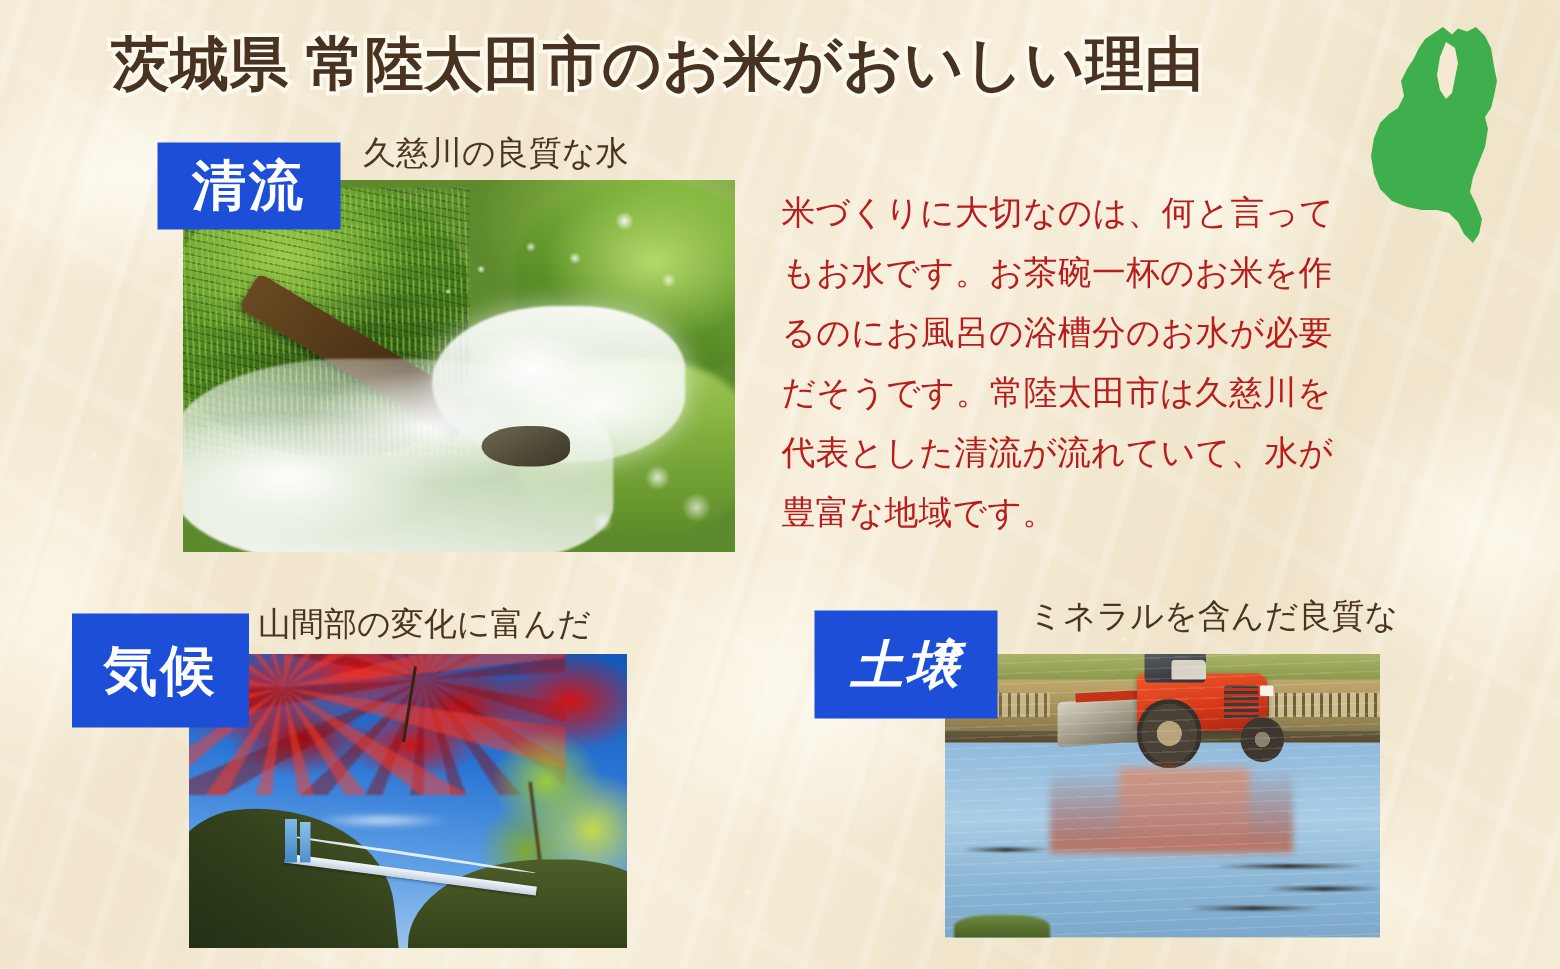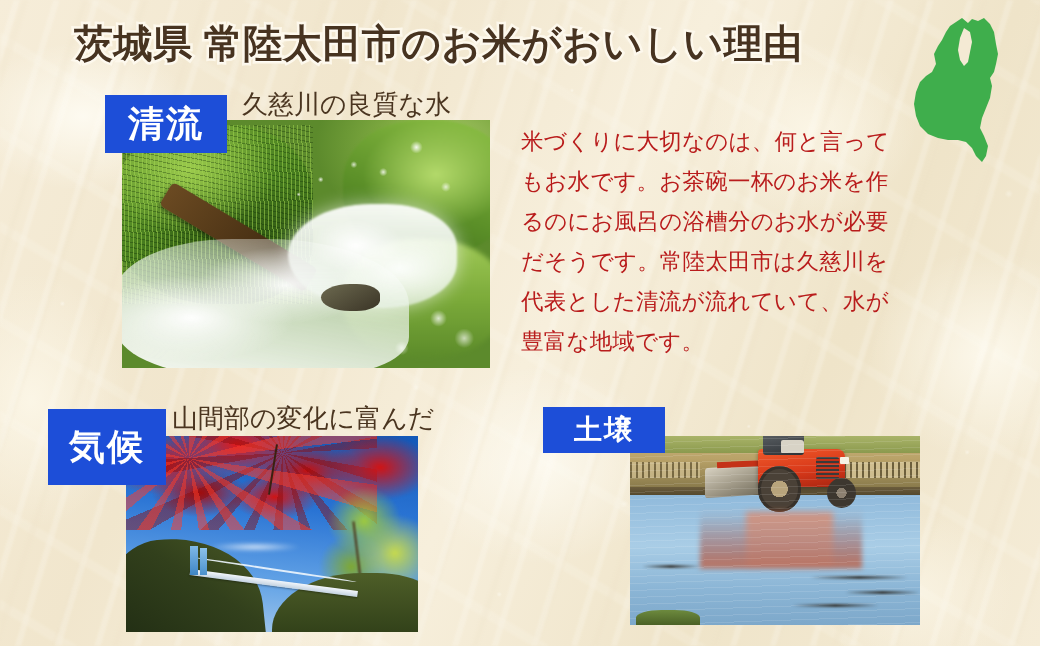--- a/index.html
+++ b/index.html
@@ -86,27 +86,27 @@
     position:absolute;
     background:#1d4ed8;
     color:#ffffff;
     font-weight:bold;
     display:flex; align-items:center; justify-content:center;
     letter-spacing:2px;
     z-index:6;
   }
   #badge-seiryu { left:105px; top:95px;  width:122px; height:58px; font-size:36px; }
   #badge-kikou  { left:48px;  top:409px; width:118px; height:76px; font-size:36px; }
-  #badge-dojo   { left:543px; top:407px; width:122px; height:46px; font-size:28px; }
+  #badge-dojo   { left:543px; top:407px; width:122px; height:72px; font-size:35px;font-style:italic; }
 
   
   .caption {
     position:absolute;
     color:#4a3520;
-    font-size:26px;
+    font-size:22px;
     line-height:1.2;
     white-space:nowrap;
     font-weight:500;
     z-index:5;
   }
   #cap-seiryu { left:242px; top:89px; }
   #cap-kikou  { left:172px; top:403px; }
   #cap-dojo   { left:686px; top:398px; }
 
   
@@ -470,14 +470,15 @@
     <div class="refl"></div>
     <div class="refl2"></div>
     <div class="ripple"></div>
     <div class="mudline" style="left:62%;top:74%;width:34%;"></div>
     <div class="mudline" style="left:74%;top:82%;width:26%;"></div>
     <div class="mudline" style="left:56%;top:89%;width:30%;"></div>
     <div class="mudline" style="left:4%;top:68%;width:20%;"></div>
     <div class="grass-bot"></div>
   </div>
   <div class="badge" id="badge-dojo">土壌</div>
+  <div class="caption" id="cap-dojo">ミネラルを含んだ良質な</div>
 
 </div>
 
 </body></html>

